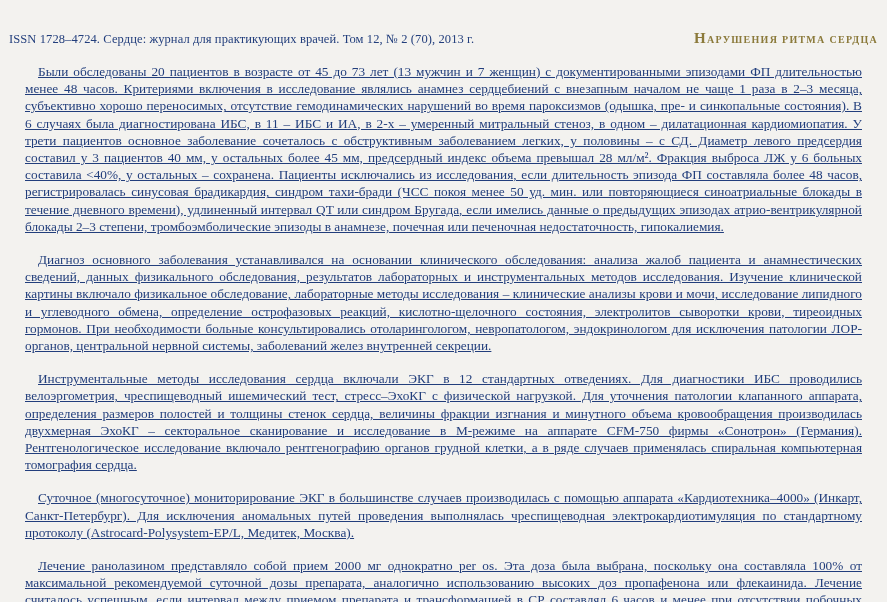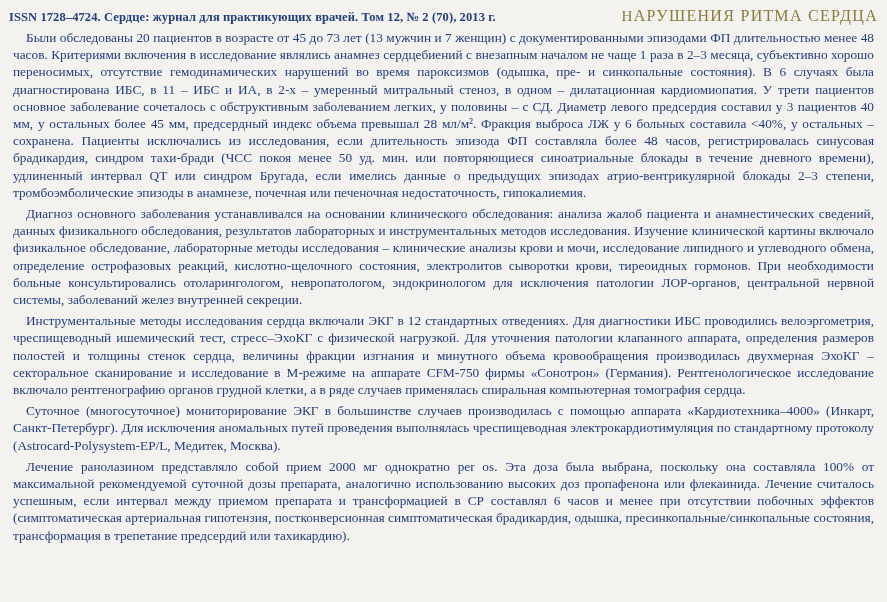--- a/index.html
+++ b/index.html
@@ -19,51 +19,53 @@
     height: 602px;
     padding: 7px 9px 6px 9px;
   }
   .top-header {
     display: flex;
     justify-content: space-between;
     align-items: baseline;
   }
   .journal-info {
     color: #223e7c;
-    font-weight: bold;
+    font-weight: normal;
     font-size: 12.5px;
     letter-spacing: 0.1px;
   }
   .running-head {
     display: block;
     color: #8b7a3b;
-    font-weight: normal;
-    font-size: 16px;
+    font-weight: bold;
+    font-size: 10px;
     letter-spacing: 1.3px;
     text-transform: uppercase;
     white-space: nowrap;
+    margin-top: 23px;
   }
   .running-head::first-letter {
     font-size: 15px;
   }
   .section-heading {
     color: #8b7a3b;
     font-weight: bold;
     font-size: 14.5px;
     margin: 21px 0 3px 0;
     letter-spacing: 0.2px;
   }
   .article-body p {
-    margin: 4px;
+    margin: 16px;
     color: #223e7c;
     font-size: 13.3px;
     line-height: 17.2px;
     text-align: justify;
     text-indent: 13px;
     hyphens: auto;
+    text-decoration: underline;
     -webkit-hyphens: auto;
   }
 </style>
 </head>
 <body>
 
 <div class="page">
 
   <div class="top-header">
     <span class="journal-info">ISSN 1728–4724. Сердце: журнал для практикующих врачей. Том 12, № 2 (70), 2013 г.</span>

